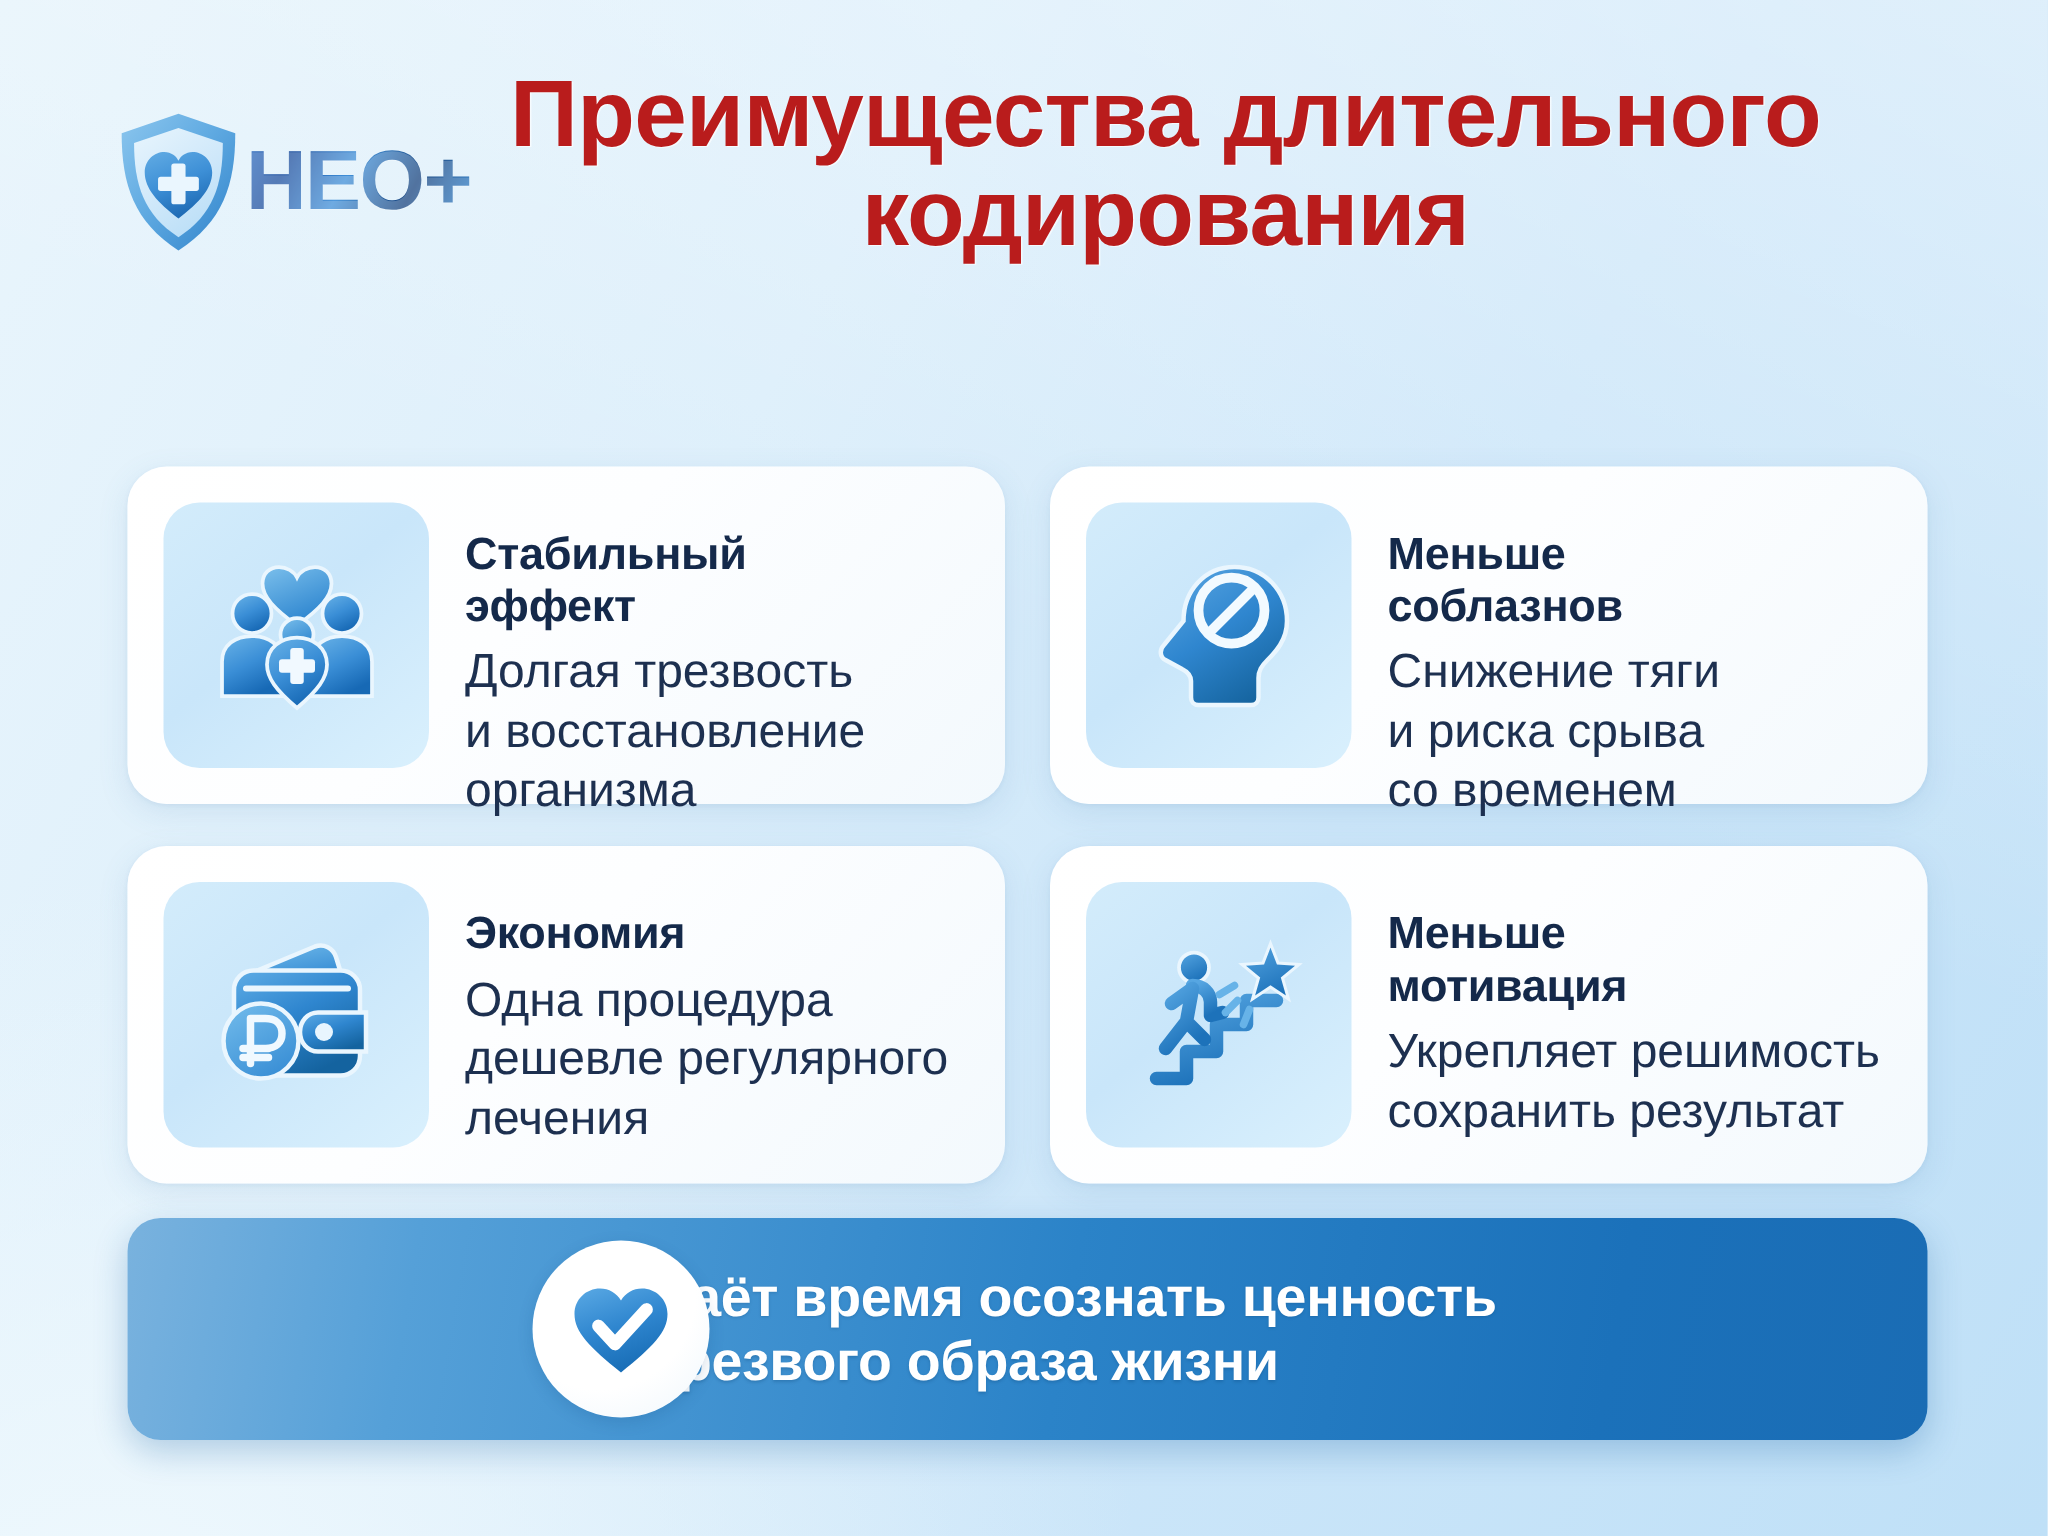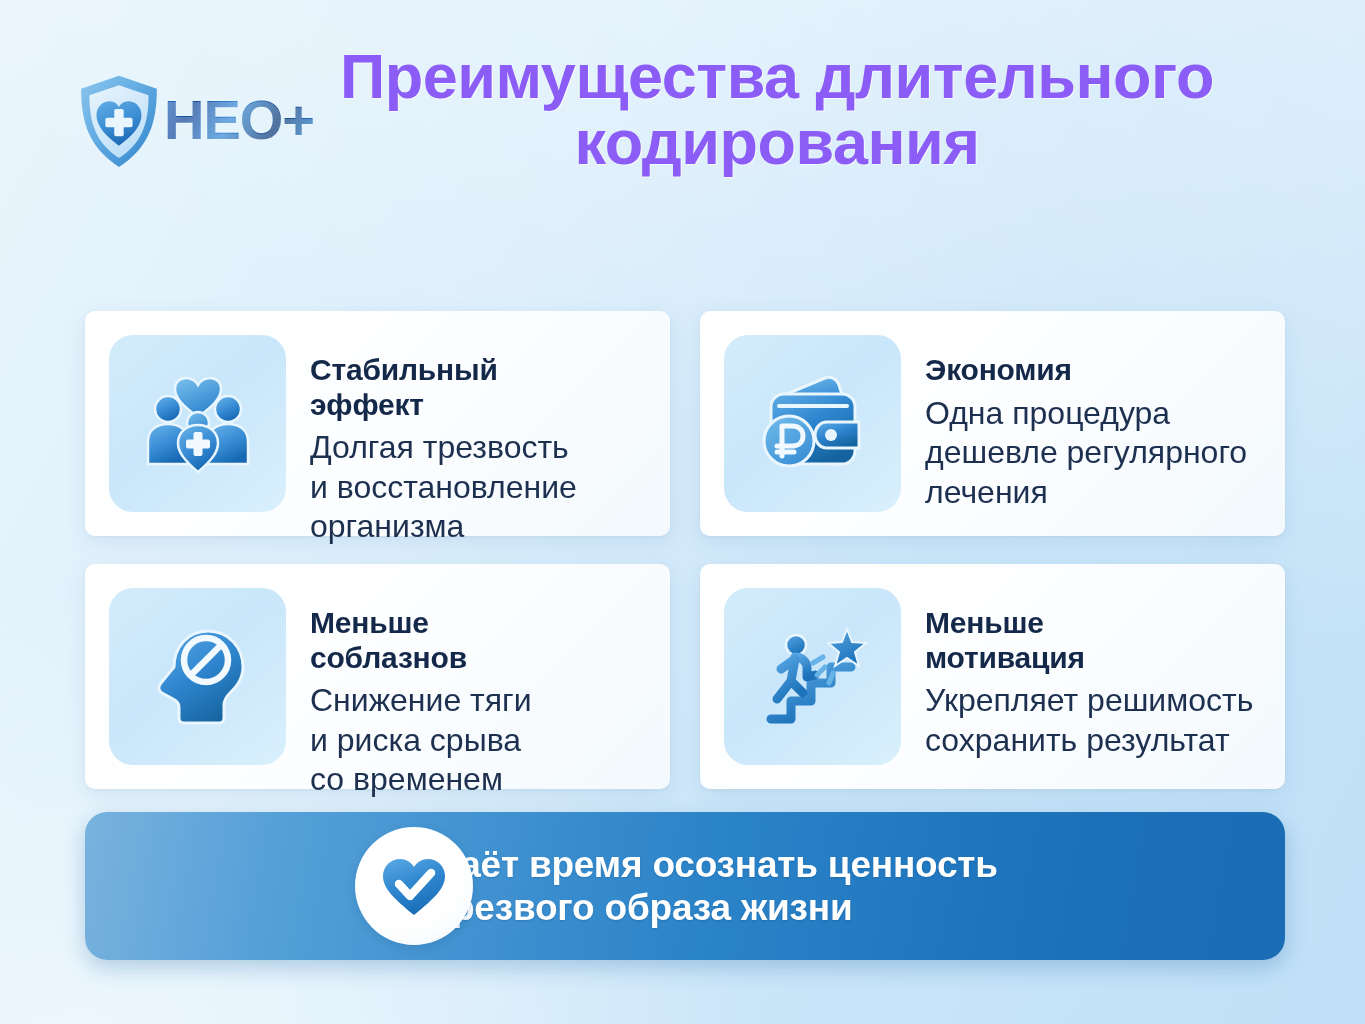--- a/index.html
+++ b/index.html
@@ -74,21 +74,21 @@
     position: absolute;
     left: 272px;
     top: 44px;
     width: 1010px;
     text-align: center;
   }
   .main-title {
     font-size: 63px;
     font-weight: 800;
     line-height: 1.04;
-    color: #8b5cf6;
+    color: #b91c1c;
     letter-spacing: -0.5px;
     text-shadow: 1px 1px 0 rgba(255,255,255,0.65);
   }
   .subtitle {
     margin-top: 14px;
     font-size: 26.5px;
     line-height: 1.38;
     color: #1d3a5c;
     font-weight: 400;
   }
@@ -101,21 +101,21 @@
     width: 1200px;
     display: grid;
     grid-template-columns: 585px 585px;
     grid-template-rows: 225px 225px;
     column-gap: 30px;
     row-gap: 28px;
   }
 
   .card {
     position: relative;
-    border-radius: 10px;
+    border-radius: 26px;
     background: linear-gradient(135deg, #ffffff 0%, #fdfeff 45%, #f3f9fd 100%);
     box-shadow: 0 6px 20px rgba(76,130,178,0.13), 0 1px 3px rgba(76,130,178,0.08);
     display: flex;
     align-items: flex-start;
     padding: 24px 26px 24px 24px;
   }
 
   .icon-tile {
     flex: 0 0 auto;
     width: 177px;
@@ -274,72 +274,72 @@
         <div class="card-desc">Долгая трезвость
 и восстановление
 организма</div>
       </div>
     </div>
 
     <div class="card">
       <div class="icon-tile">
         <svg viewBox="0 0 124 124">
           <defs>
-            <linearGradient id="wl1" x1="0" y1="0" x2="0.6" y2="1">
-              <stop offset="0%" stop-color="#5fade6"></stop>
-              <stop offset="50%" stop-color="#2f86cf"></stop>
-              <stop offset="100%" stop-color="#14639f"></stop>
-            </linearGradient>
-            <linearGradient id="wl2" x1="0" y1="0" x2="0.6" y2="1">
-              <stop offset="0%" stop-color="#74bdec"></stop>
-              <stop offset="100%" stop-color="#3b90d6"></stop>
-            </linearGradient>
-          </defs>
-
-          <path d="M26 36 L74 16 C80 14 86 17 88 23 L92 36 Z" fill="url(#wl2)" stroke="#eaf6fe" stroke-width="3" stroke-linejoin="round"></path>
-
-          <rect x="20" y="32" width="84" height="70" rx="13" fill="url(#wl1)" stroke="#eaf6fe" stroke-width="3"></rect>
-          <line x1="28" y1="44" x2="96" y2="44" stroke="#eaf6fe" stroke-width="4" stroke-linecap="round"></line>
-
-          <path d="M76 60 H108 V86 H76 C69 86 64 80 64 73 C64 66 69 60 76 60 Z" fill="url(#wl1)" stroke="#eaf6fe" stroke-width="3"></path>
-          <circle cx="80" cy="73" r="6" fill="#e8f5fe"></circle>
-
-          <circle cx="38" cy="79" r="25" fill="url(#wl2)" stroke="#eaf6fe" stroke-width="3"></circle>
-          <path d="M31 94 V64 H41 C48 64 52 68 52 74 C52 80 48 84 41 84 H31 M26 84 H43 M26 90 H43" fill="none" stroke="#f0f9ff" stroke-width="5" stroke-linecap="round" stroke-linejoin="round"></path>
-        </svg>
-      </div>
-      <div class="card-text">
-        <div class="card-title">Экономия</div>
-        <div class="card-desc">Одна процедура
-дешевле регулярного
-лечения</div>
-      </div>
-    </div>
-
-    <div class="card">
-      <div class="icon-tile">
-        <svg viewBox="0 0 124 124">
-          <defs>
             <linearGradient id="hd1" x1="0.1" y1="0" x2="0.7" y2="1">
               <stop offset="0%" stop-color="#59a6e2"></stop>
               <stop offset="50%" stop-color="#2f86cf"></stop>
               <stop offset="100%" stop-color="#15649f"></stop>
             </linearGradient>
           </defs>
           <path d="M72 16 C92 16 107 32 107 52 C107 65 99 73 94 78 C90 82 88 85 88 90 L88 103 C88 106 86 108 83 108 L48 108 C45 108 43 106 43 103 L43 92 C43 88 41 86 37 84 L26 78 C22 76 22 71 25 68 L38 52 C38 32 52 16 72 16 Z" fill="url(#hd1)" stroke="#eaf6fe" stroke-width="3"></path>
           <circle cx="70" cy="45" r="22" fill="none" stroke="#f2faff" stroke-width="6.5"></circle>
           <line x1="55" y1="60" x2="85" y2="30" stroke="#f2faff" stroke-width="6.5" stroke-linecap="round"></line>
         </svg>
       </div>
       <div class="card-text">
         <div class="card-title">Меньше
 соблазнов</div>
         <div class="card-desc">Снижение тяги
 и риска срыва
 со временем</div>
+      </div>
+    </div>
+
+    <div class="card">
+      <div class="icon-tile">
+        <svg viewBox="0 0 124 124">
+          <defs>
+            <linearGradient id="wl1" x1="0" y1="0" x2="0.6" y2="1">
+              <stop offset="0%" stop-color="#5fade6"></stop>
+              <stop offset="50%" stop-color="#2f86cf"></stop>
+              <stop offset="100%" stop-color="#14639f"></stop>
+            </linearGradient>
+            <linearGradient id="wl2" x1="0" y1="0" x2="0.6" y2="1">
+              <stop offset="0%" stop-color="#74bdec"></stop>
+              <stop offset="100%" stop-color="#3b90d6"></stop>
+            </linearGradient>
+          </defs>
+
+          <path d="M26 36 L74 16 C80 14 86 17 88 23 L92 36 Z" fill="url(#wl2)" stroke="#eaf6fe" stroke-width="3" stroke-linejoin="round"></path>
+
+          <rect x="20" y="32" width="84" height="70" rx="13" fill="url(#wl1)" stroke="#eaf6fe" stroke-width="3"></rect>
+          <line x1="28" y1="44" x2="96" y2="44" stroke="#eaf6fe" stroke-width="4" stroke-linecap="round"></line>
+
+          <path d="M76 60 H108 V86 H76 C69 86 64 80 64 73 C64 66 69 60 76 60 Z" fill="url(#wl1)" stroke="#eaf6fe" stroke-width="3"></path>
+          <circle cx="80" cy="73" r="6" fill="#e8f5fe"></circle>
+
+          <circle cx="38" cy="79" r="25" fill="url(#wl2)" stroke="#eaf6fe" stroke-width="3"></circle>
+          <path d="M31 94 V64 H41 C48 64 52 68 52 74 C52 80 48 84 41 84 H31 M26 84 H43 M26 90 H43" fill="none" stroke="#f0f9ff" stroke-width="5" stroke-linecap="round" stroke-linejoin="round"></path>
+        </svg>
+      </div>
+      <div class="card-text">
+        <div class="card-title">Экономия</div>
+        <div class="card-desc">Одна процедура
+дешевле регулярного
+лечения</div>
       </div>
     </div>
 
     <div class="card">
       <div class="icon-tile">
         <svg viewBox="0 0 124 124">
           <defs>
             <linearGradient id="mt1" x1="0" y1="0" x2="0.5" y2="1">
               <stop offset="0%" stop-color="#56a6e2"></stop>
               <stop offset="100%" stop-color="#1d72ba"></stop>

